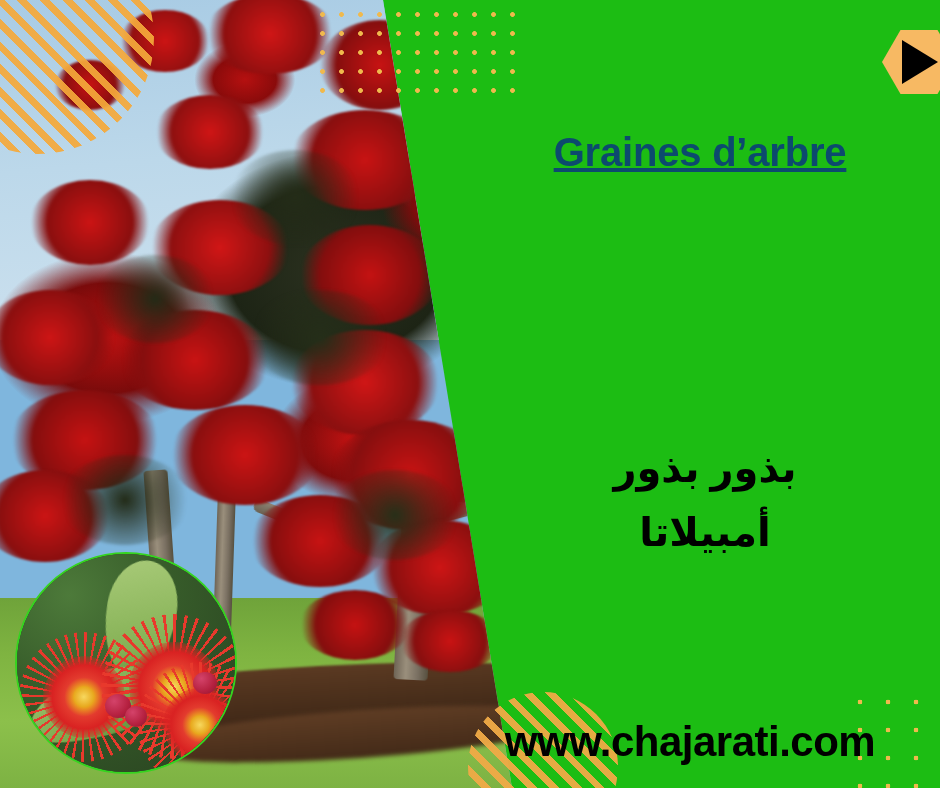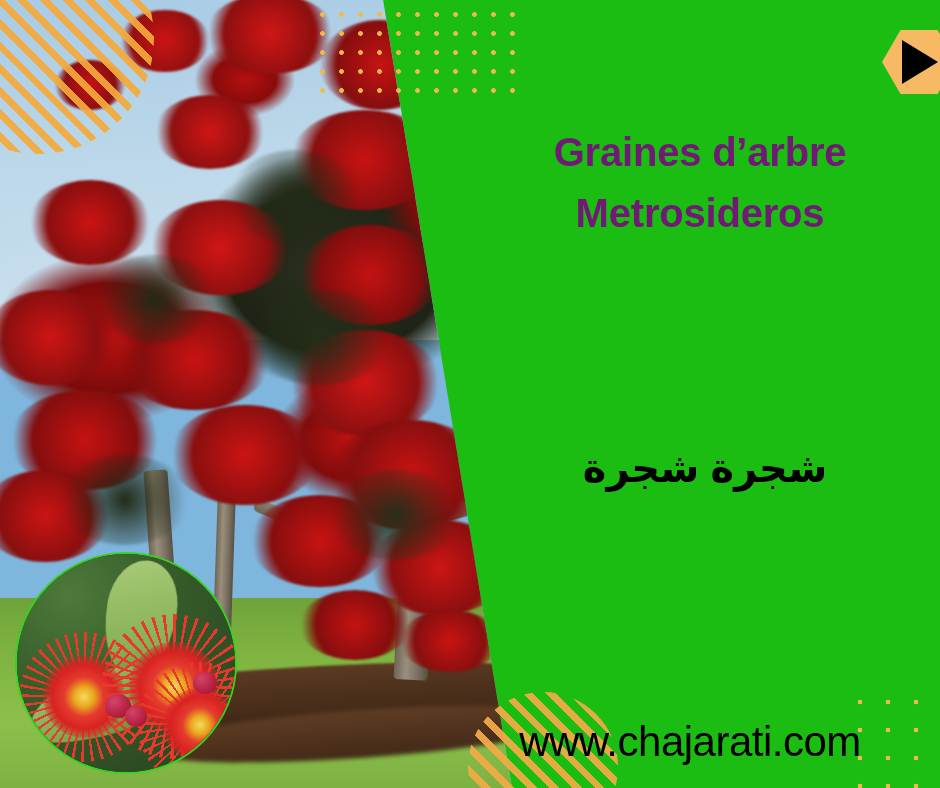--- a/index.html
+++ b/index.html
@@ -214,44 +214,45 @@
     border-bottom: 22px solid transparent;
     border-left: 36px solid #000000;
   }
 
   
   .title-fr {
     position: absolute;
     left: 470px; top: 122px;
     width: 460px;
     text-align: center;
-    color: #701a75;
+    color: #0c4a6e;
     font-weight: bold;
     font-size: 40px;
     line-height: 61px;
     letter-spacing: -0.2px;
+    text-decoration: underline;
   }
   .title-ar {
     position: absolute;
     left: 480px; top: 436px;
     width: 450px;
     text-align: center;
     direction: rtl;
     color: #000000;
     font-weight: bold;
     font-size: 40px;
     line-height: 64px;
   }
   .site-url {
     position: absolute;
     left: 440px; top: 718px;
     width: 500px;
     text-align: center;
     color: #000000;
-    font-weight: normal;
+    font-weight: bold;
     font-size: 42px;
     letter-spacing: -0.5px;
   }
 </style>
 </head>
 <body>
 
 <div id="poster">
 
   <div class="photo-wrap">
@@ -321,22 +322,22 @@
   <div class="stripe-corner-tl"></div>
   <div class="dot-grid-top"></div>
   <div class="dot-grid-br"></div>
   <div class="stripe-circle-bottom"></div>
 
   <div class="play-hex"></div>
   <div class="play-tri"></div>
 
   <div class="title-fr">
     <div>Graines d’arbre</div>
-    <div>Metrosideros</div>
   </div>
 
   <div class="title-ar">
-    <div>شجرة شجرة</div>
+    <div>بذور بذور</div>
+    <div>أمبيلاتا</div>
   </div>
 
   <div class="site-url">www.chajarati.com</div>
 
 </div>
 
 </body></html>

